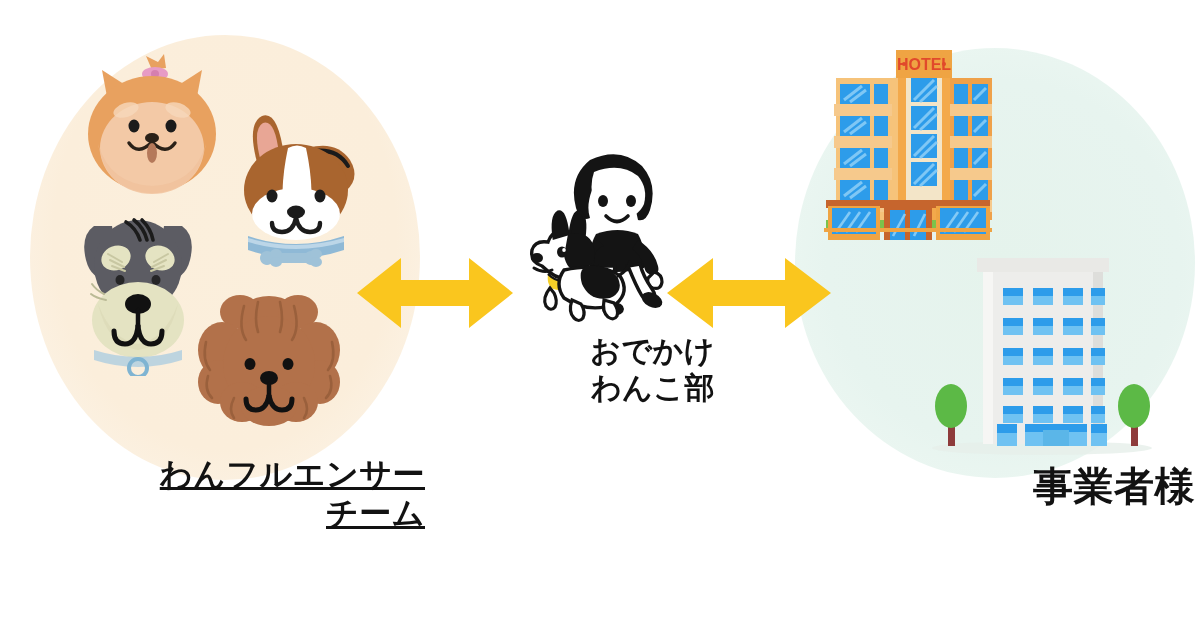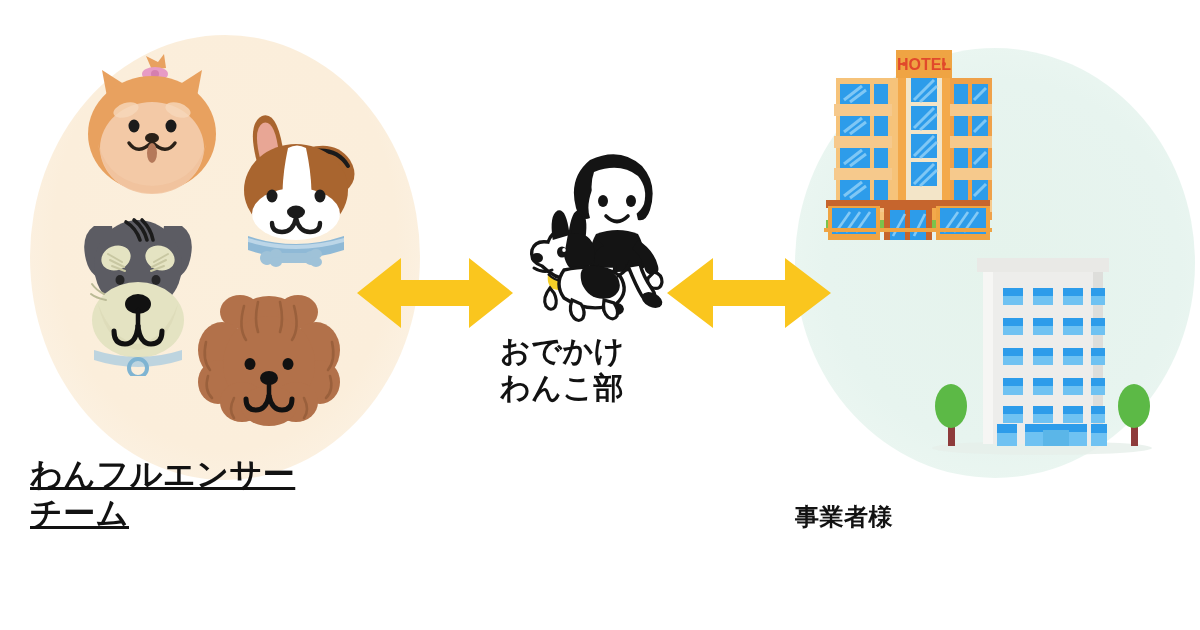--- a/index.html
+++ b/index.html
@@ -17,30 +17,30 @@
     left: 30px; top: 35px; width: 390px; height: 445px;
     background: radial-gradient(ellipse at 50% 45%, #fbefdc 0%, #fbeedb 62%, #fcf4e8 88%, #fdf9f2 100%);
   }
   .blob-right {
     left: 795px; top: 48px; width: 400px; height: 430px;
     background: radial-gradient(ellipse at 52% 50%, #e5f3ec 0%, #e7f4ef 60%, #eef8f3 88%, #f6fbf8 100%);
   }
 
   
   .label {
-    position: absolute; text-align: left;
+    position: absolute; text-align: right;
     color: #121212;
     font-weight: 900;
     letter-spacing: .5px;
     line-height: 1.22;
     white-space: pre-line;
   }
   #label-left  { left: 30px;  top: 455px; width: 395px; font-size: 32px; text-decoration: underline; }
   #label-center{ left: 500px; top: 333px; width: 215px; font-size: 30px; }
-  #label-right { left: 795px; top: 462px; width: 400px; font-size: 24px; margin-top: 40px; }
+  #label-right { left: 795px; top: 462px; width: 400px; font-size: 40px; }
 
   
   .arrow { position: absolute; }
   #arrow-left  { left: 355px; top: 252px; width: 160px; height: 82px; }
   #arrow-right { left: 665px; top: 252px; width: 168px; height: 82px; }
 
   
   .dog { position: absolute; }
   #dog-pom       { left: 78px;  top: 52px;  width: 148px; height: 150px; }
   #dog-corgi     { left: 228px; top: 108px; width: 136px; height: 165px; }

